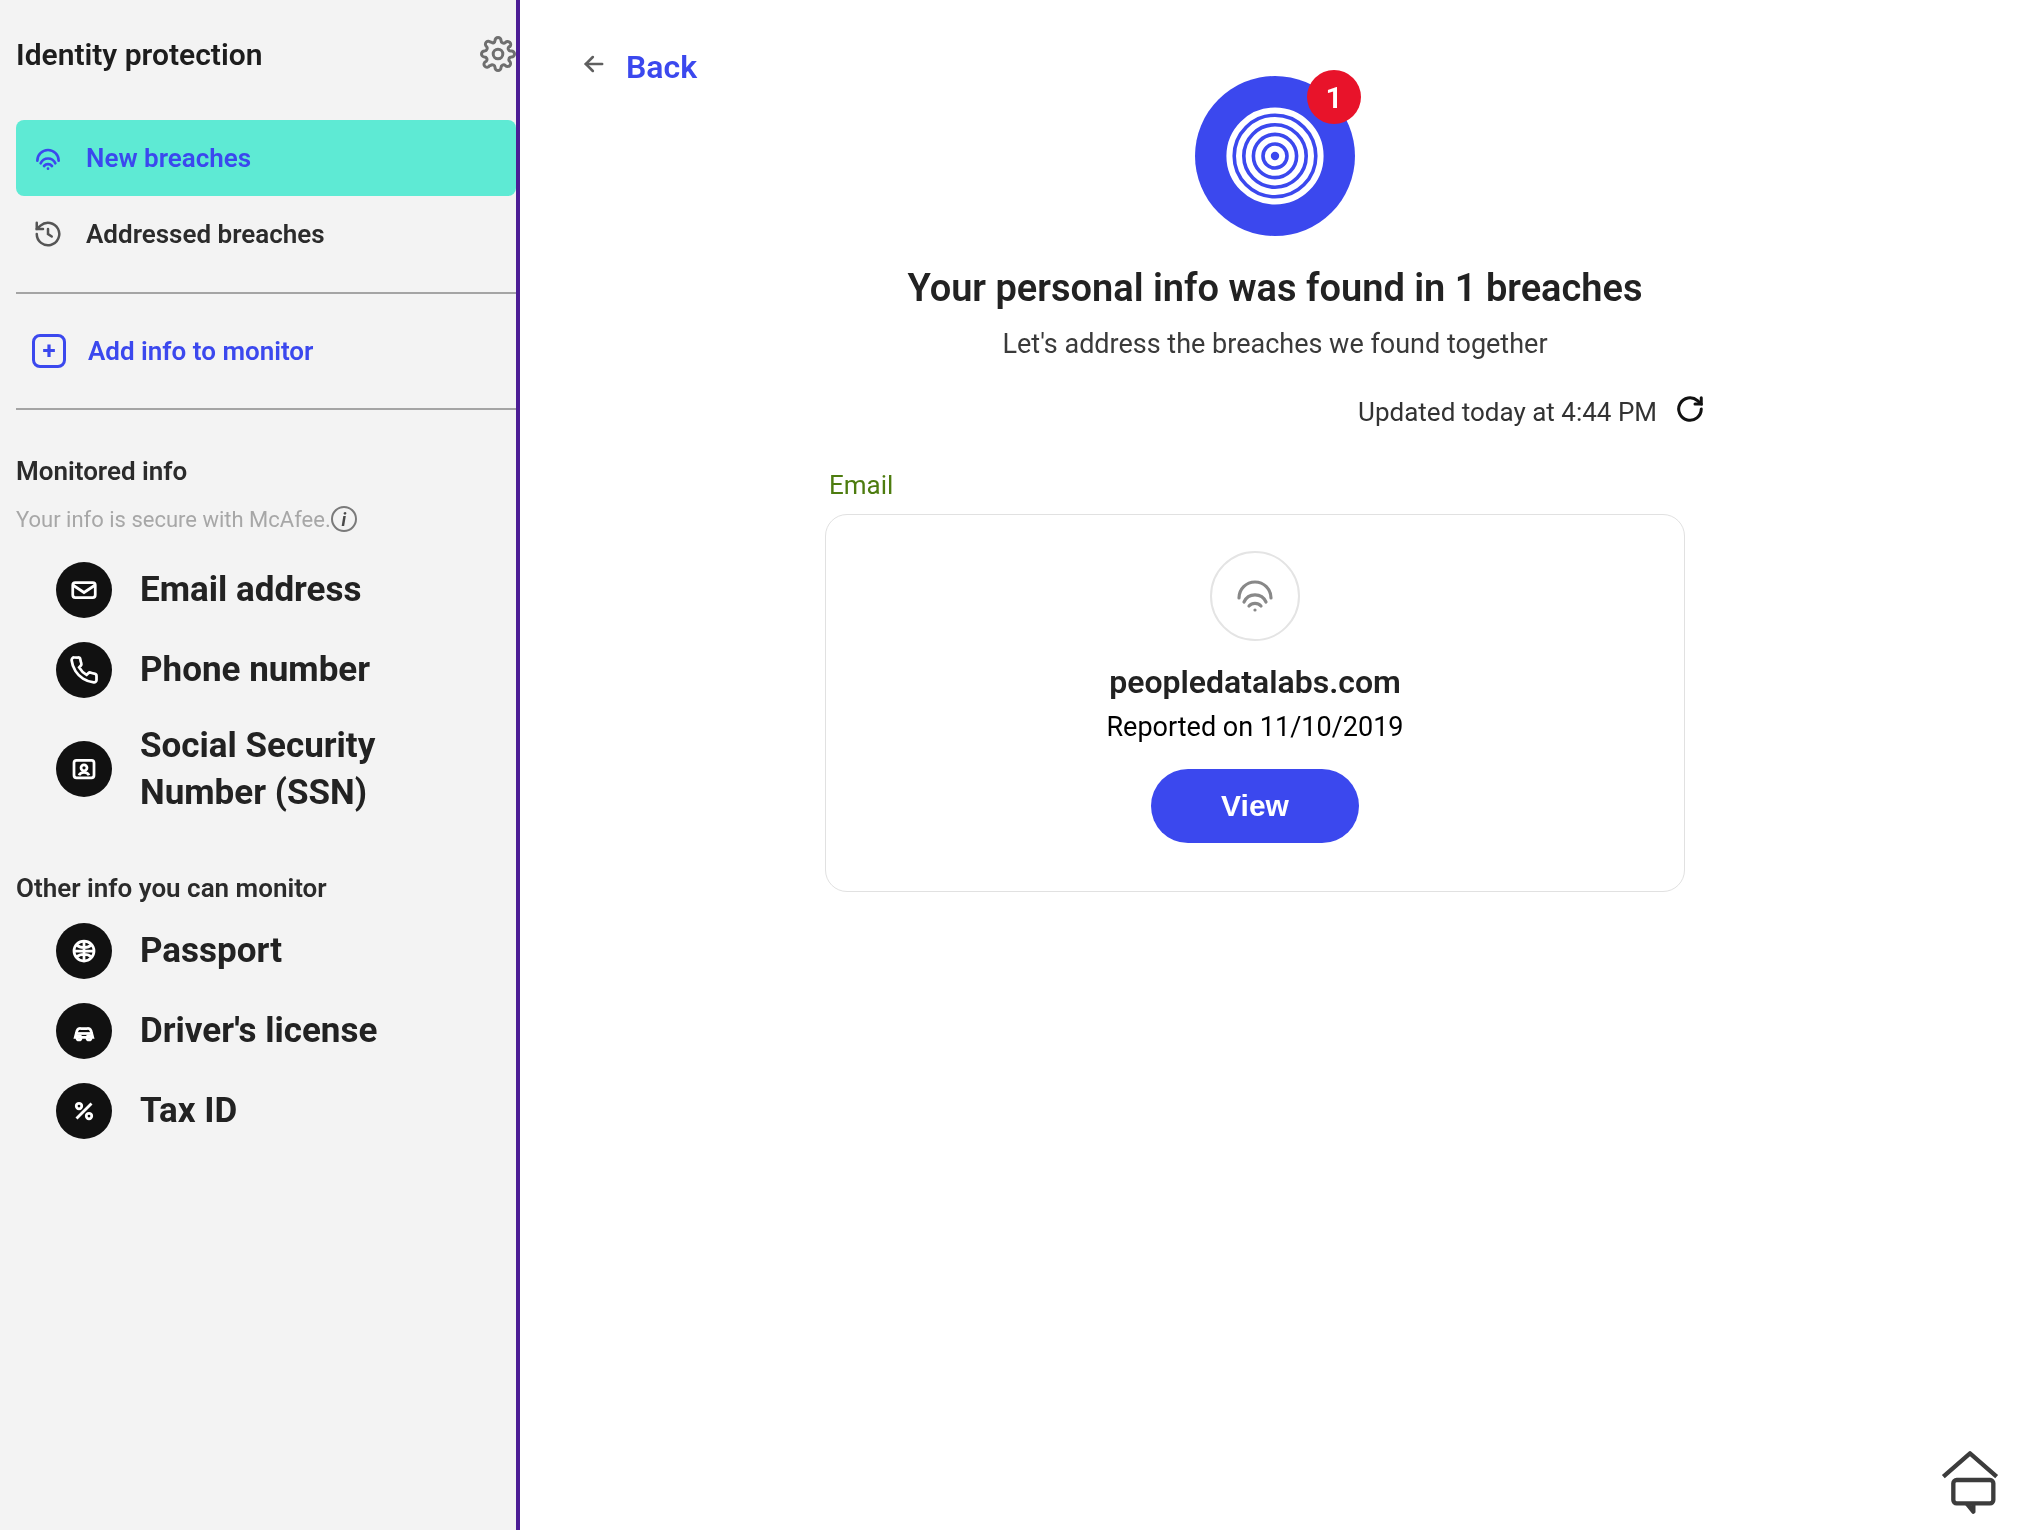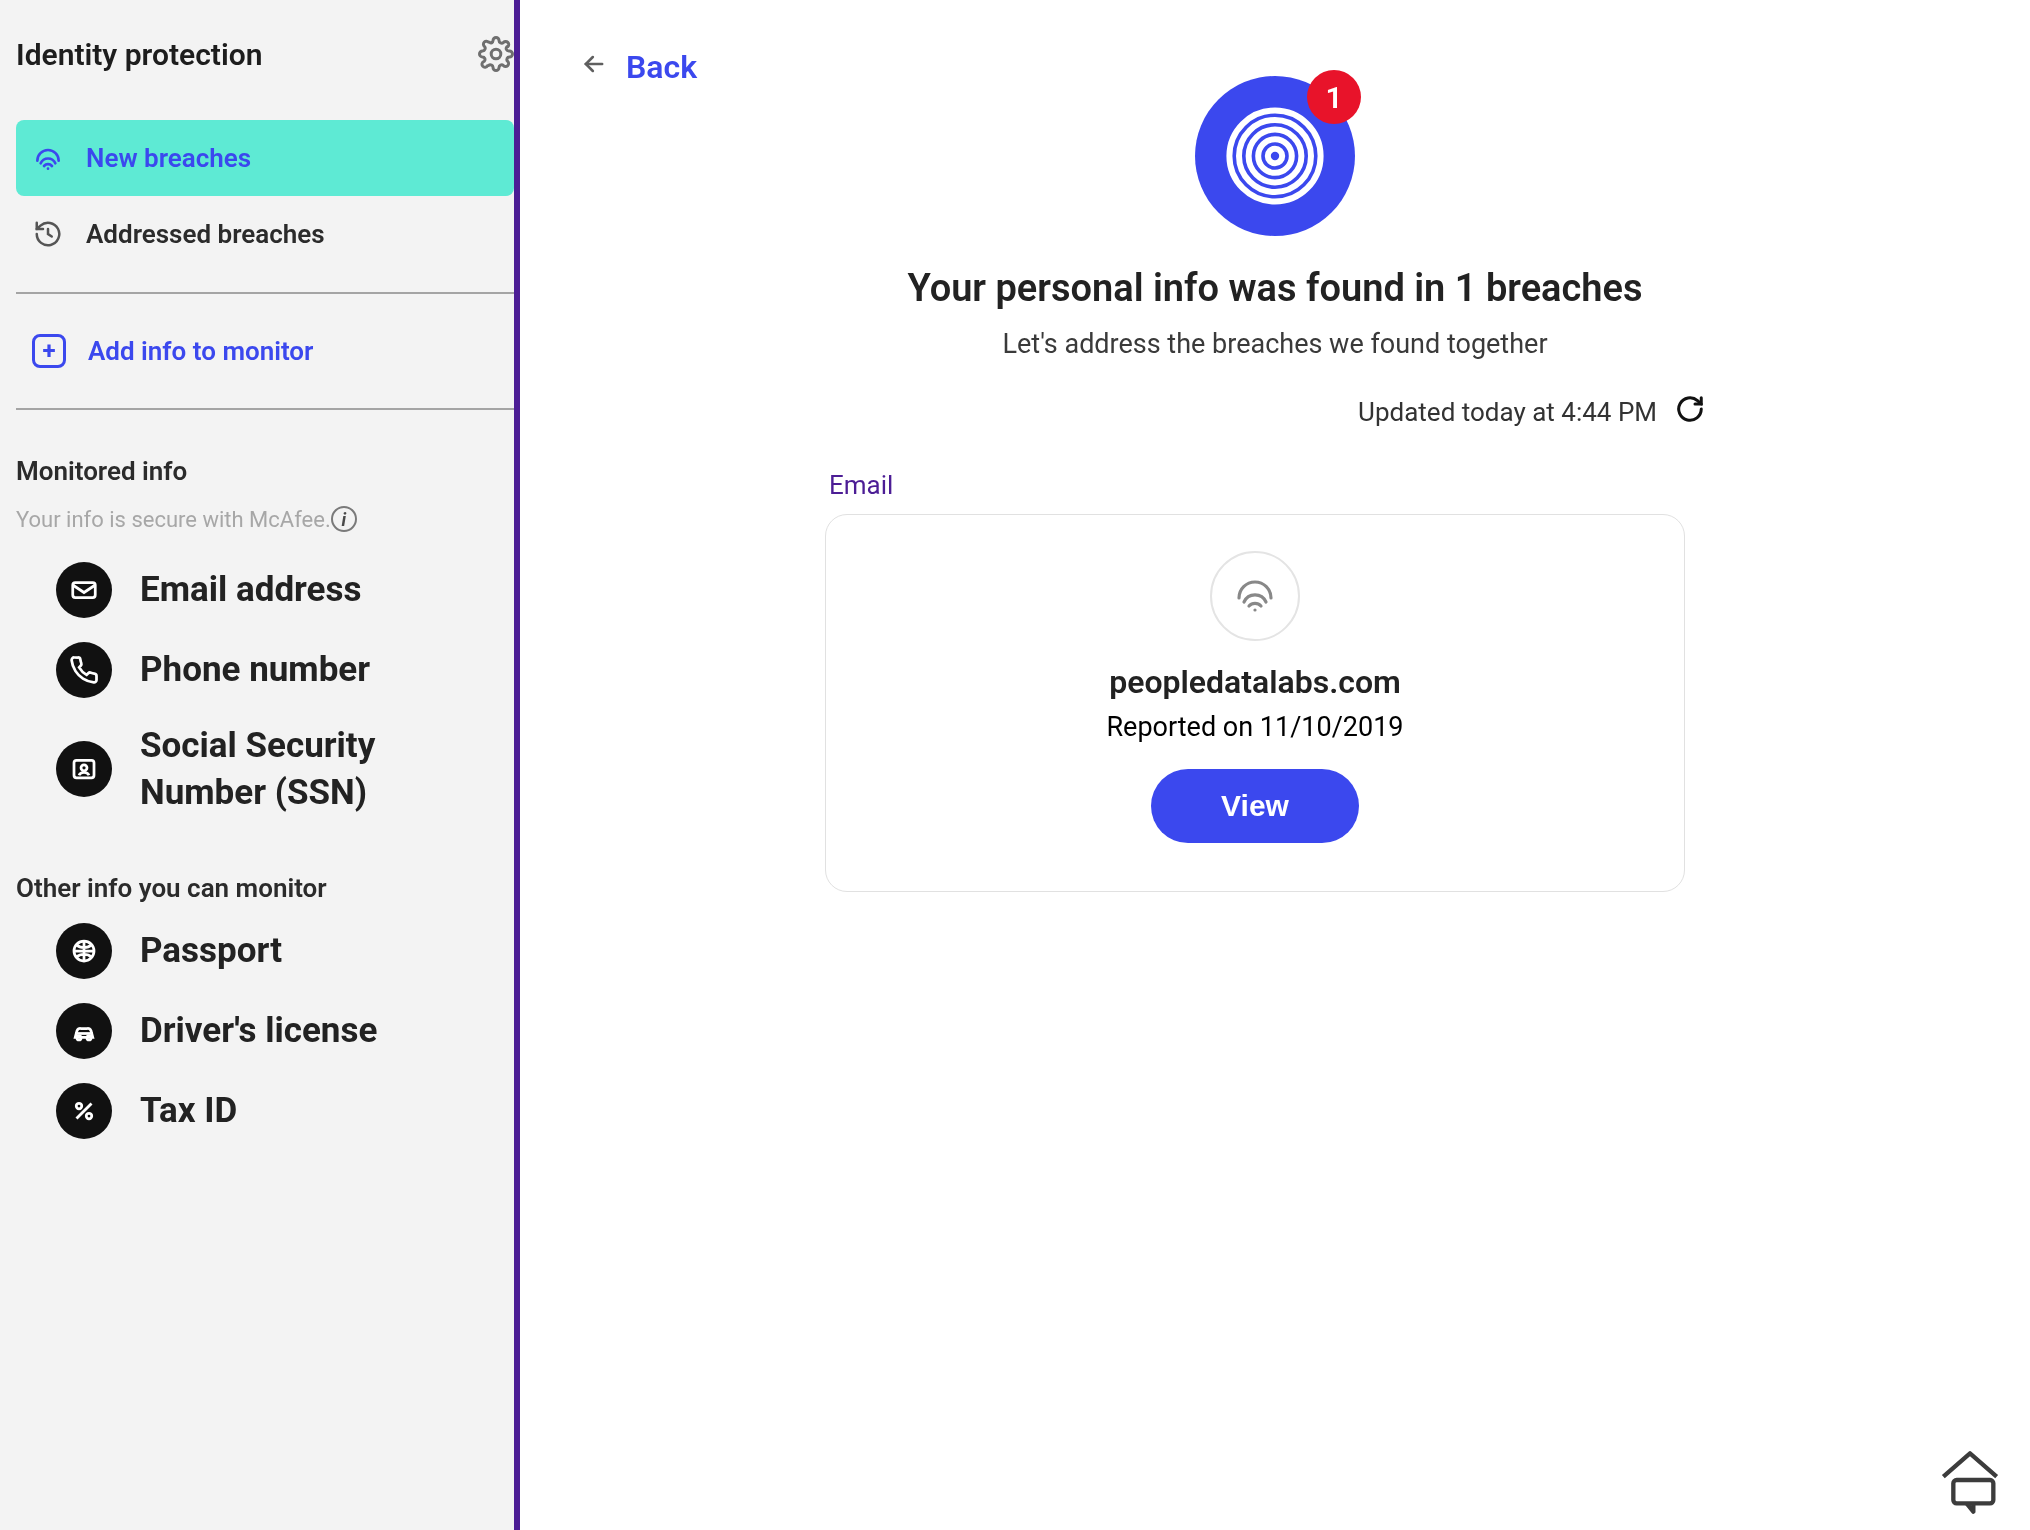--- a/index.html
+++ b/index.html
@@ -11,21 +11,21 @@
       height: 1530px;
       overflow: hidden;
       display: flex;
     }
 
     
     .sidebar {
       width: 520px;
       height: 100%;
       background: #f3f3f3;
-      border-right: 6px solid #4c1d95;
+      border-right: 4px solid #4c1d95;
       padding: 36px 0 0 16px;
       display: flex;
       flex-direction: column;
     }
     .sidebar-header {
       display: flex;
       justify-content: space-between;
       align-items: center;
       padding: 0 0 48px 0;
     }
@@ -196,21 +196,21 @@
       gap: 18px;
       width: 860px;
       margin: 0 auto;
       color: #333;
       font-size: 26px;
     }
     .updated .refresh { cursor:pointer; }
 
     .section-label {
       font-size: 26px;
-      color: #4c1d95;
+      color: #4d7c0f;
       margin: 40px 0 14px 4px;
     }
 
     .card {
       width: 860px;
       border: 1.5px solid #e1e1e1;
       border-radius: 22px;
       padding: 36px 40px 48px;
       text-align: center;
       background: #fff;

